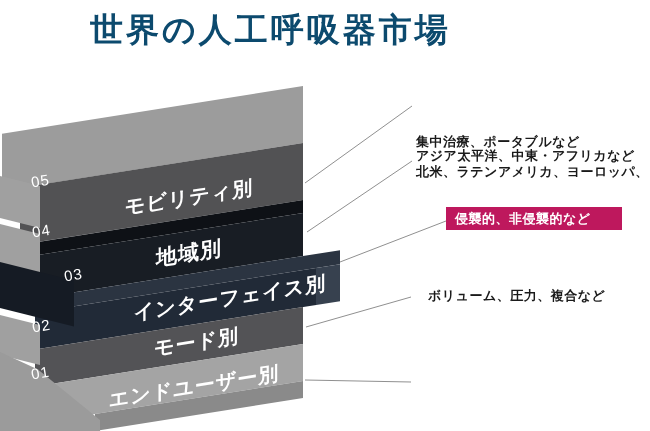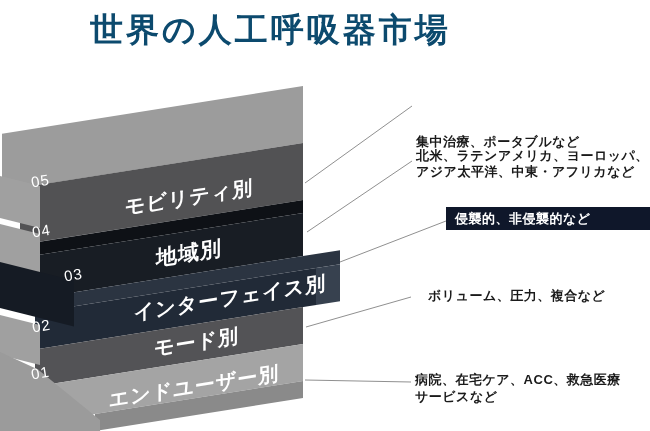--- a/index.html
+++ b/index.html
@@ -59,22 +59,22 @@
   
   .ann {
     position:absolute; font-size:13px; font-weight:700; color:#1a1a1a;
     line-height:16px; letter-spacing:0.5px; white-space:nowrap;
   }
   .a1 { left:416px; top:98px;margin-top:36px; }
   .a2 { left:416px; top:148px; }
   .a4 { left:428px; top:288px; }
   .a5 { left:415px; top:371px; line-height:17px; }
   .badge {
-    position:absolute; left:446px; top:207px; width:204px; height:23px;
-    background:#0f172a; color:#fff; display:flex; align-items:center;
+    position:absolute; left:446px; top:207px; width:176px; height:23px;
+    background:#be185d; color:#fff; display:flex; align-items:center;
     padding-left:9px; font-size:13px; font-weight:700; letter-spacing:0.5px;
     white-space:nowrap;
   }
 </style>
 </head>
 <body>
 
 <div class="stage">
 
   <div class="title">世界の人工呼吸器市場</div>
@@ -119,30 +119,26 @@
     <line x1="340" y1="262" x2="446" y2="221" stroke="#909090" stroke-width="1"></line>
     <line x1="306" y1="327" x2="411" y2="297" stroke="#909090" stroke-width="1"></line>
     <line x1="305" y1="380" x2="411" y2="382" stroke="#909090" stroke-width="1"></line>
   </svg>
 
   <div class="ann a1">
     <div>集中治療、ポータブルなど</div>
   </div>
 
   <div class="ann a2">
+    <div>アジア太平洋、中東・アフリカなど</div>
     <div>北米、ラテンアメリカ、ヨーロッパ、</div>
-    <div>アジア太平洋、中東・アフリカなど</div>
   </div>
 
   <div class="badge">
     <span>侵襲的、非侵襲的など</span>
   </div>
 
   <div class="ann a4">
     <div>ボリューム、圧力、複合など</div>
   </div>
 
-  <div class="ann a5">
-    <div>病院、在宅ケア、ACC、救急医療</div>
-    <div>サービスなど</div>
-  </div>
 
 </div>
 
 </body></html>

